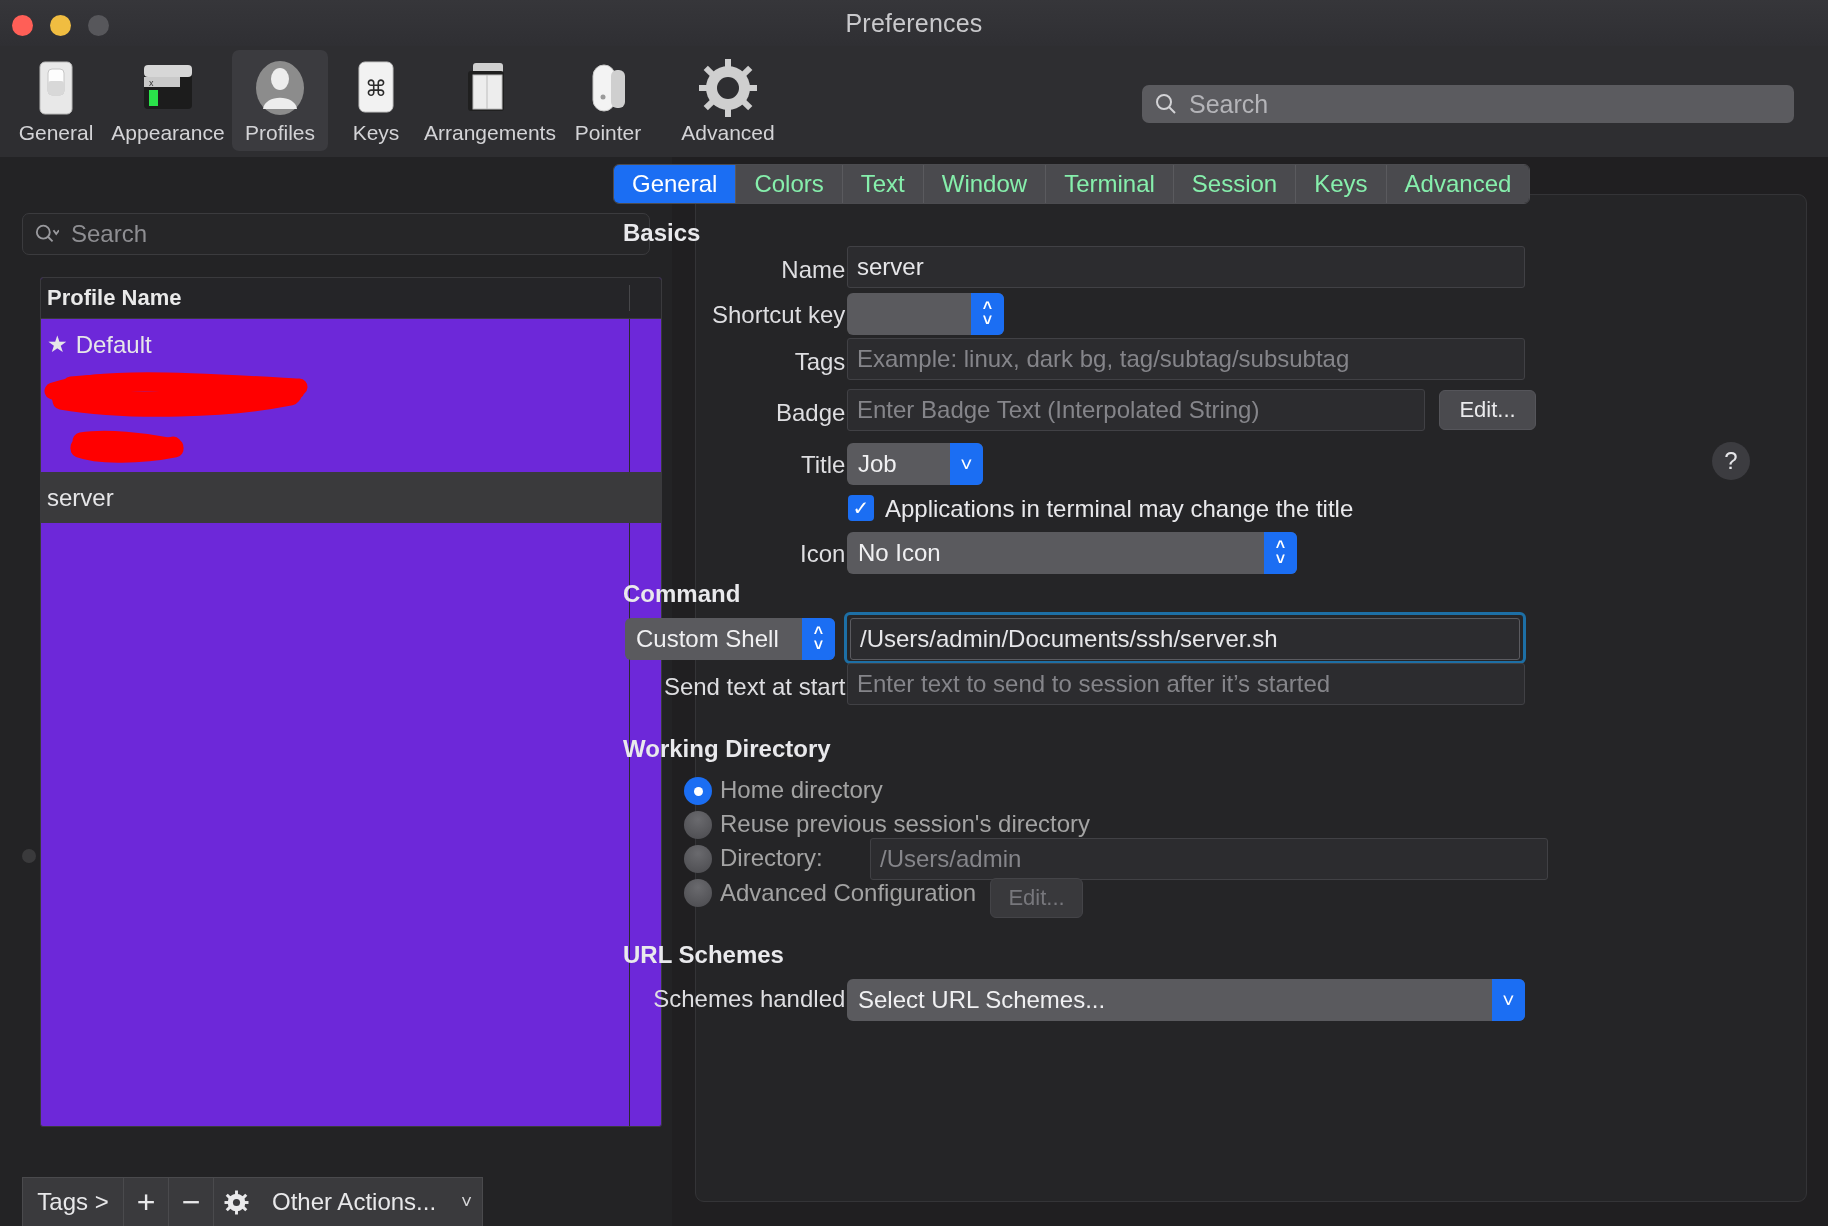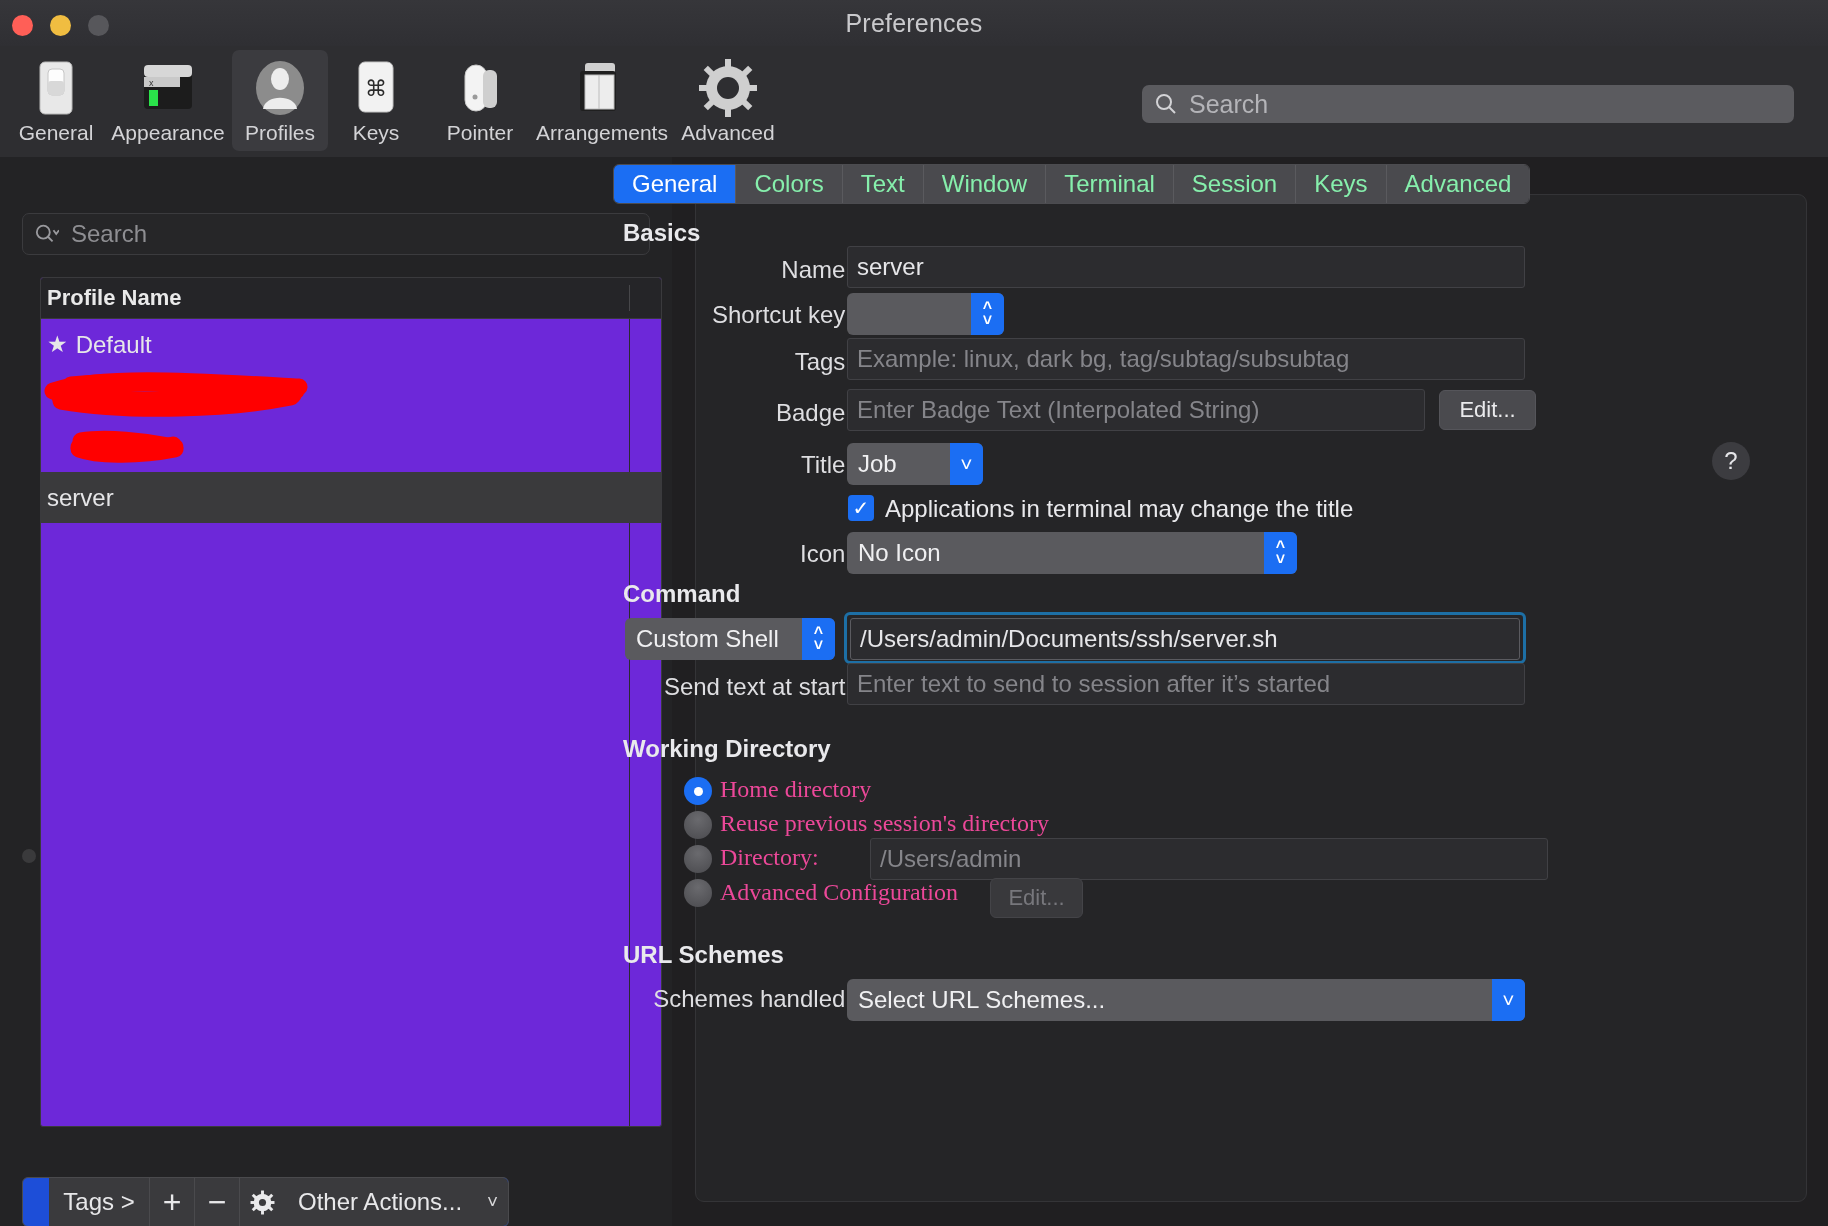--- a/index.html
+++ b/index.html
@@ -57,21 +57,21 @@
   .plist-head .hdiv{position:absolute;left:588px;top:7px;width:1px;height:26px;background:#47474a;}
   .pcoldiv{position:absolute;left:588px;top:41px;width:1px;height:807px;background:#2b2b2e;}
   .prow{height:51px;display:flex;align-items:center;padding-left:6px;font-size:24px;color:#e6e6e8;
     position:relative;}
   .prow.sel{background:#3a3a3c;}
   .prow .star{font-size:23px;margin-right:8px;color:#e6e6e8;}
   .redact{position:absolute;pointer-events:none;}
 
   
   .sbbar{position:absolute;left:22px;top:1020px;height:48px;display:flex;
-    border:1px solid #4a4a4d;border-radius:6px;overflow:hidden;background:#1d4ed8;padding-left:26px;}
+    border:1px solid #4a4a4d;border-radius:0;overflow:hidden;background:#15803d;}
   .sbbtn{display:flex;align-items:center;justify-content:center;
     background:#3a3a3d;border-right:1px solid #4a4a4d;color:#e8e8ea;font-size:24px;}
   .sbbtn.tags{width:100px;}
   .sbbtn.plus{width:44px;font-size:32px;}
   .sbbtn.minus{width:44px;font-size:32px;}
   .sbbtn.actions{width:268px;border-right:none;gap:23px;padding:0 10px;box-sizing:border-box;
     justify-content:flex-start;}
   .sbbtn.actions .cav{margin-left:auto;font-size:19px;color:#d8d8da;}
   .splitdot{position:absolute;left:22px;top:692px;width:14px;height:14px;border-radius:50%;
     background:#3a3a3c;}
@@ -104,21 +104,21 @@
     font-size:22px;color:#eaeaec;border:1px solid #55555a;box-sizing:border-box;}
   .btn.dis{color:#77777c;background:#39393c;border-color:#444448;}
 
   .check{position:absolute;width:26px;height:26px;border-radius:4px;background:#1b6ef3;
     display:flex;align-items:center;justify-content:center;color:#fff;font-size:20px;}
   .ctext{position:absolute;font-size:24px;color:#e9e9ec;}
   .radio{position:absolute;width:28px;height:28px;border-radius:50%;
     background:radial-gradient(circle at 50% 30%,#6a6a6e,#4a4a4e);}
   .radio.on{background:#1b6ef3;display:flex;align-items:center;justify-content:center;}
   .radio.on:after{content:"";width:9px;height:9px;border-radius:50%;background:#fff;}
-  .rtext{position:absolute;font-size:24px;color:#ec4899;font-family:Liberation Serif, serif;}
+  .rtext{position:absolute;font-size:24px;color:#a3a3a3;}
   .helpbtn{position:absolute;width:38px;height:38px;border-radius:50%;background:#3c3c40;
     display:flex;align-items:center;justify-content:center;color:#e6e6e9;font-size:24px;}
 </style>
 </head>
 <body>
 
 <div class="app">
 
   <div class="titlebar">
     <div class="traffic">
@@ -169,41 +169,41 @@
       <div class="tbitem">
         <div class="tbicon">
           <svg width="46" height="62" viewBox="0 0 46 62">
               <rect x="6" y="5" width="34" height="50" rx="6" fill="#f2f2f2" stroke="#c4c4c4"></rect>
               <text x="23" y="39" font-size="22" fill="#2b2b2b" text-anchor="middle" font-family="DejaVu Sans">⌘</text>
             </svg>
         </div>
         <div class="tblabel">Keys</div>
       </div>
 
-      <div class="tbitem wide2">
-        <div class="tbicon">
-          <svg width="54" height="62" viewBox="0 0 54 62">
-              <rect x="12" y="8" width="22" height="46" rx="11" fill="#f3f3f3" stroke="#c8c8c8"></rect>
-              <rect x="30" y="13" width="14" height="38" rx="6" fill="#cfcfcf"></rect>
-              <circle cx="22" cy="40" r="2.5" fill="#9a9a9a"></circle>
-            </svg>
-        </div>
-        <div class="tblabel">Pointer</div>
-      </div>
-
       <div class="tbitem wide">
         <div class="tbicon">
           <svg width="58" height="62" viewBox="0 0 58 62">
               <rect x="14" y="6" width="30" height="12" rx="3" fill="#d0d0d0"></rect>
               <rect x="9" y="14" width="36" height="40" rx="3" fill="#1f1f1f"></rect>
               <rect x="14" y="18" width="29" height="34" fill="#ededed" stroke="#bdbdbd"></rect>
               <line x1="28" y1="18" x2="28" y2="52" stroke="#bdbdbd"></line>
             </svg>
         </div>
         <div class="tblabel">Arrangements</div>
+      </div>
+
+      <div class="tbitem wide2">
+        <div class="tbicon">
+          <svg width="54" height="62" viewBox="0 0 54 62">
+              <rect x="12" y="8" width="22" height="46" rx="11" fill="#f3f3f3" stroke="#c8c8c8"></rect>
+              <rect x="30" y="13" width="14" height="38" rx="6" fill="#cfcfcf"></rect>
+              <circle cx="22" cy="40" r="2.5" fill="#9a9a9a"></circle>
+            </svg>
+        </div>
+        <div class="tblabel">Pointer</div>
       </div>
 
       <div class="tbitem wide">
         <div class="tbicon">
           <svg width="58" height="62" viewBox="0 0 58 62">
               <g fill="#cfcfcf">
                 <circle cx="29" cy="31" r="22"></circle>
               </g>
               <circle cx="29" cy="31" r="11" fill="#2e2e31"></circle>
               <g fill="#cfcfcf">

